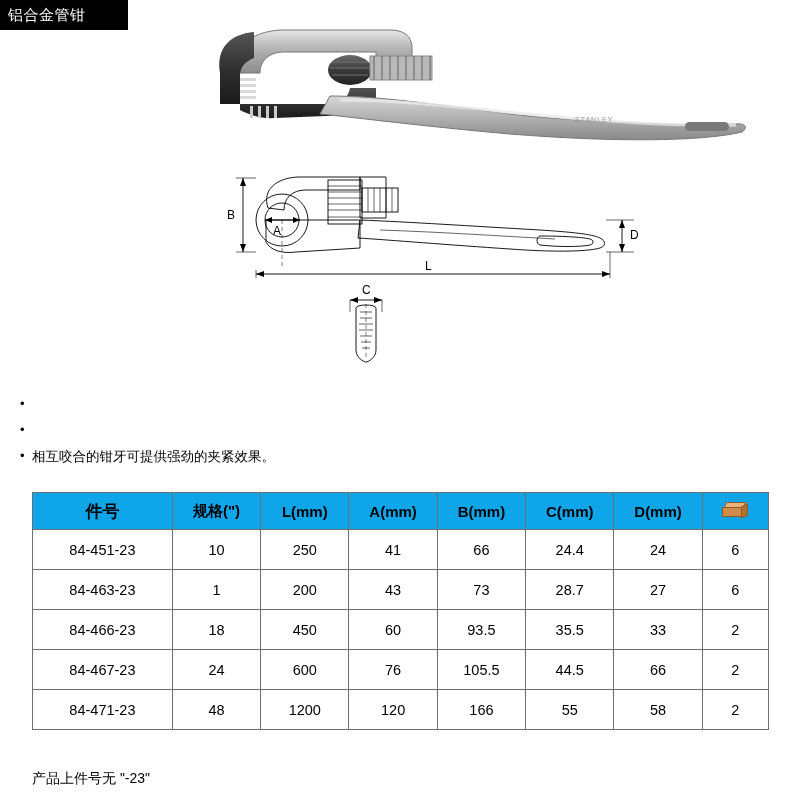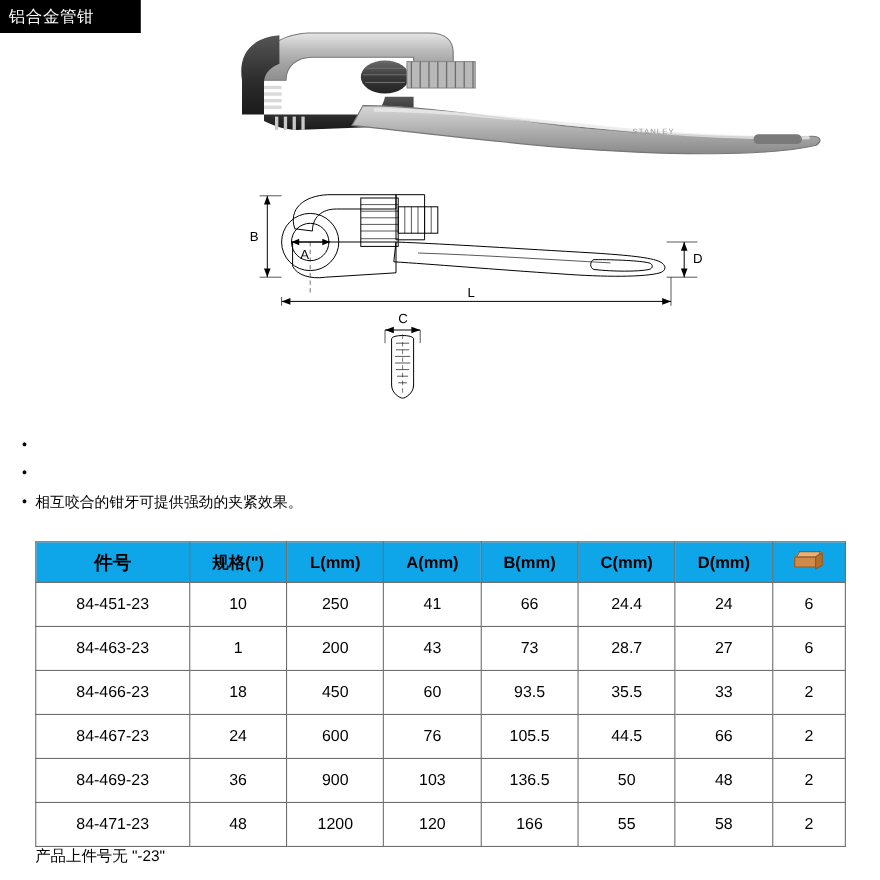--- a/index.html
+++ b/index.html
@@ -386,30 +386,20 @@
         <td>84-467-23</td>
         <td>24</td>
         <td>600</td>
         <td>76</td>
         <td>105.5</td>
         <td>44.5</td>
         <td>66</td>
         <td>2</td>
       </tr>
       <tr>
-        <td>84-469-23</td>
-        <td>36</td>
-        <td>900</td>
-        <td>103</td>
-        <td>136.5</td>
-        <td>50</td>
-        <td>48</td>
-        <td>2</td>
-      </tr>
-      <tr>
         <td>84-471-23</td>
         <td>48</td>
         <td>1200</td>
         <td>120</td>
         <td>166</td>
         <td>55</td>
         <td>58</td>
         <td>2</td>
       </tr>
     </tbody>

